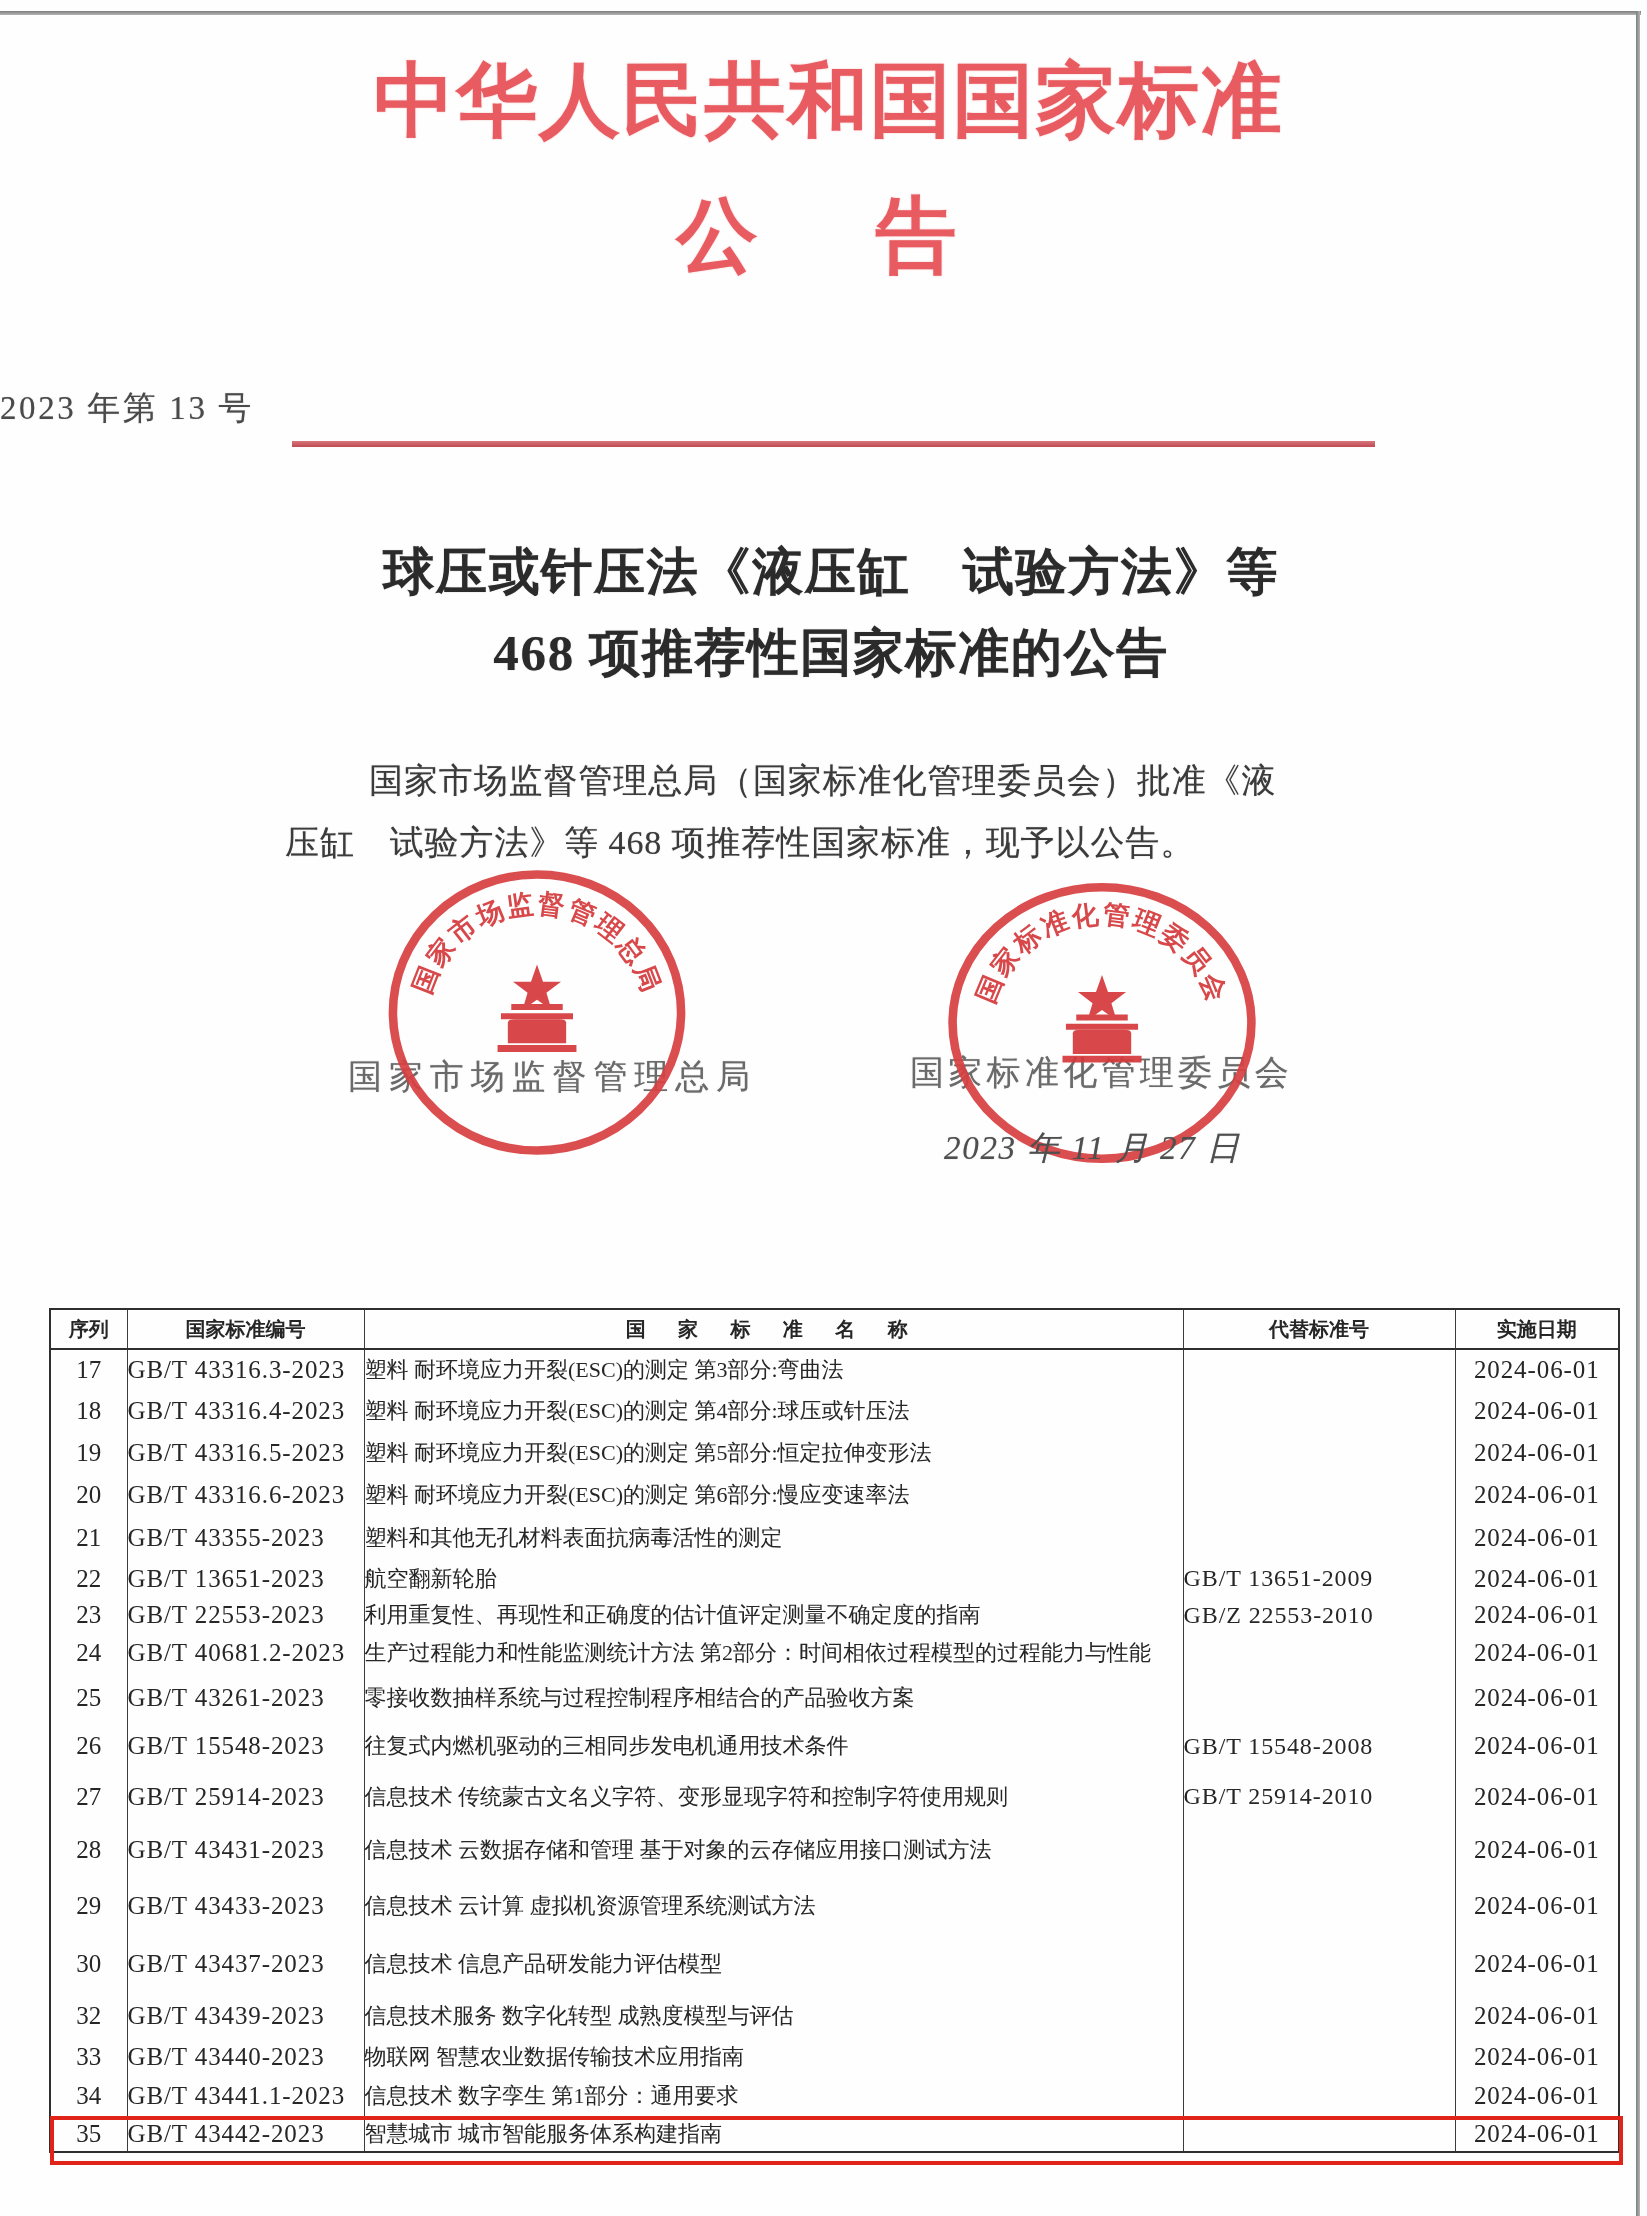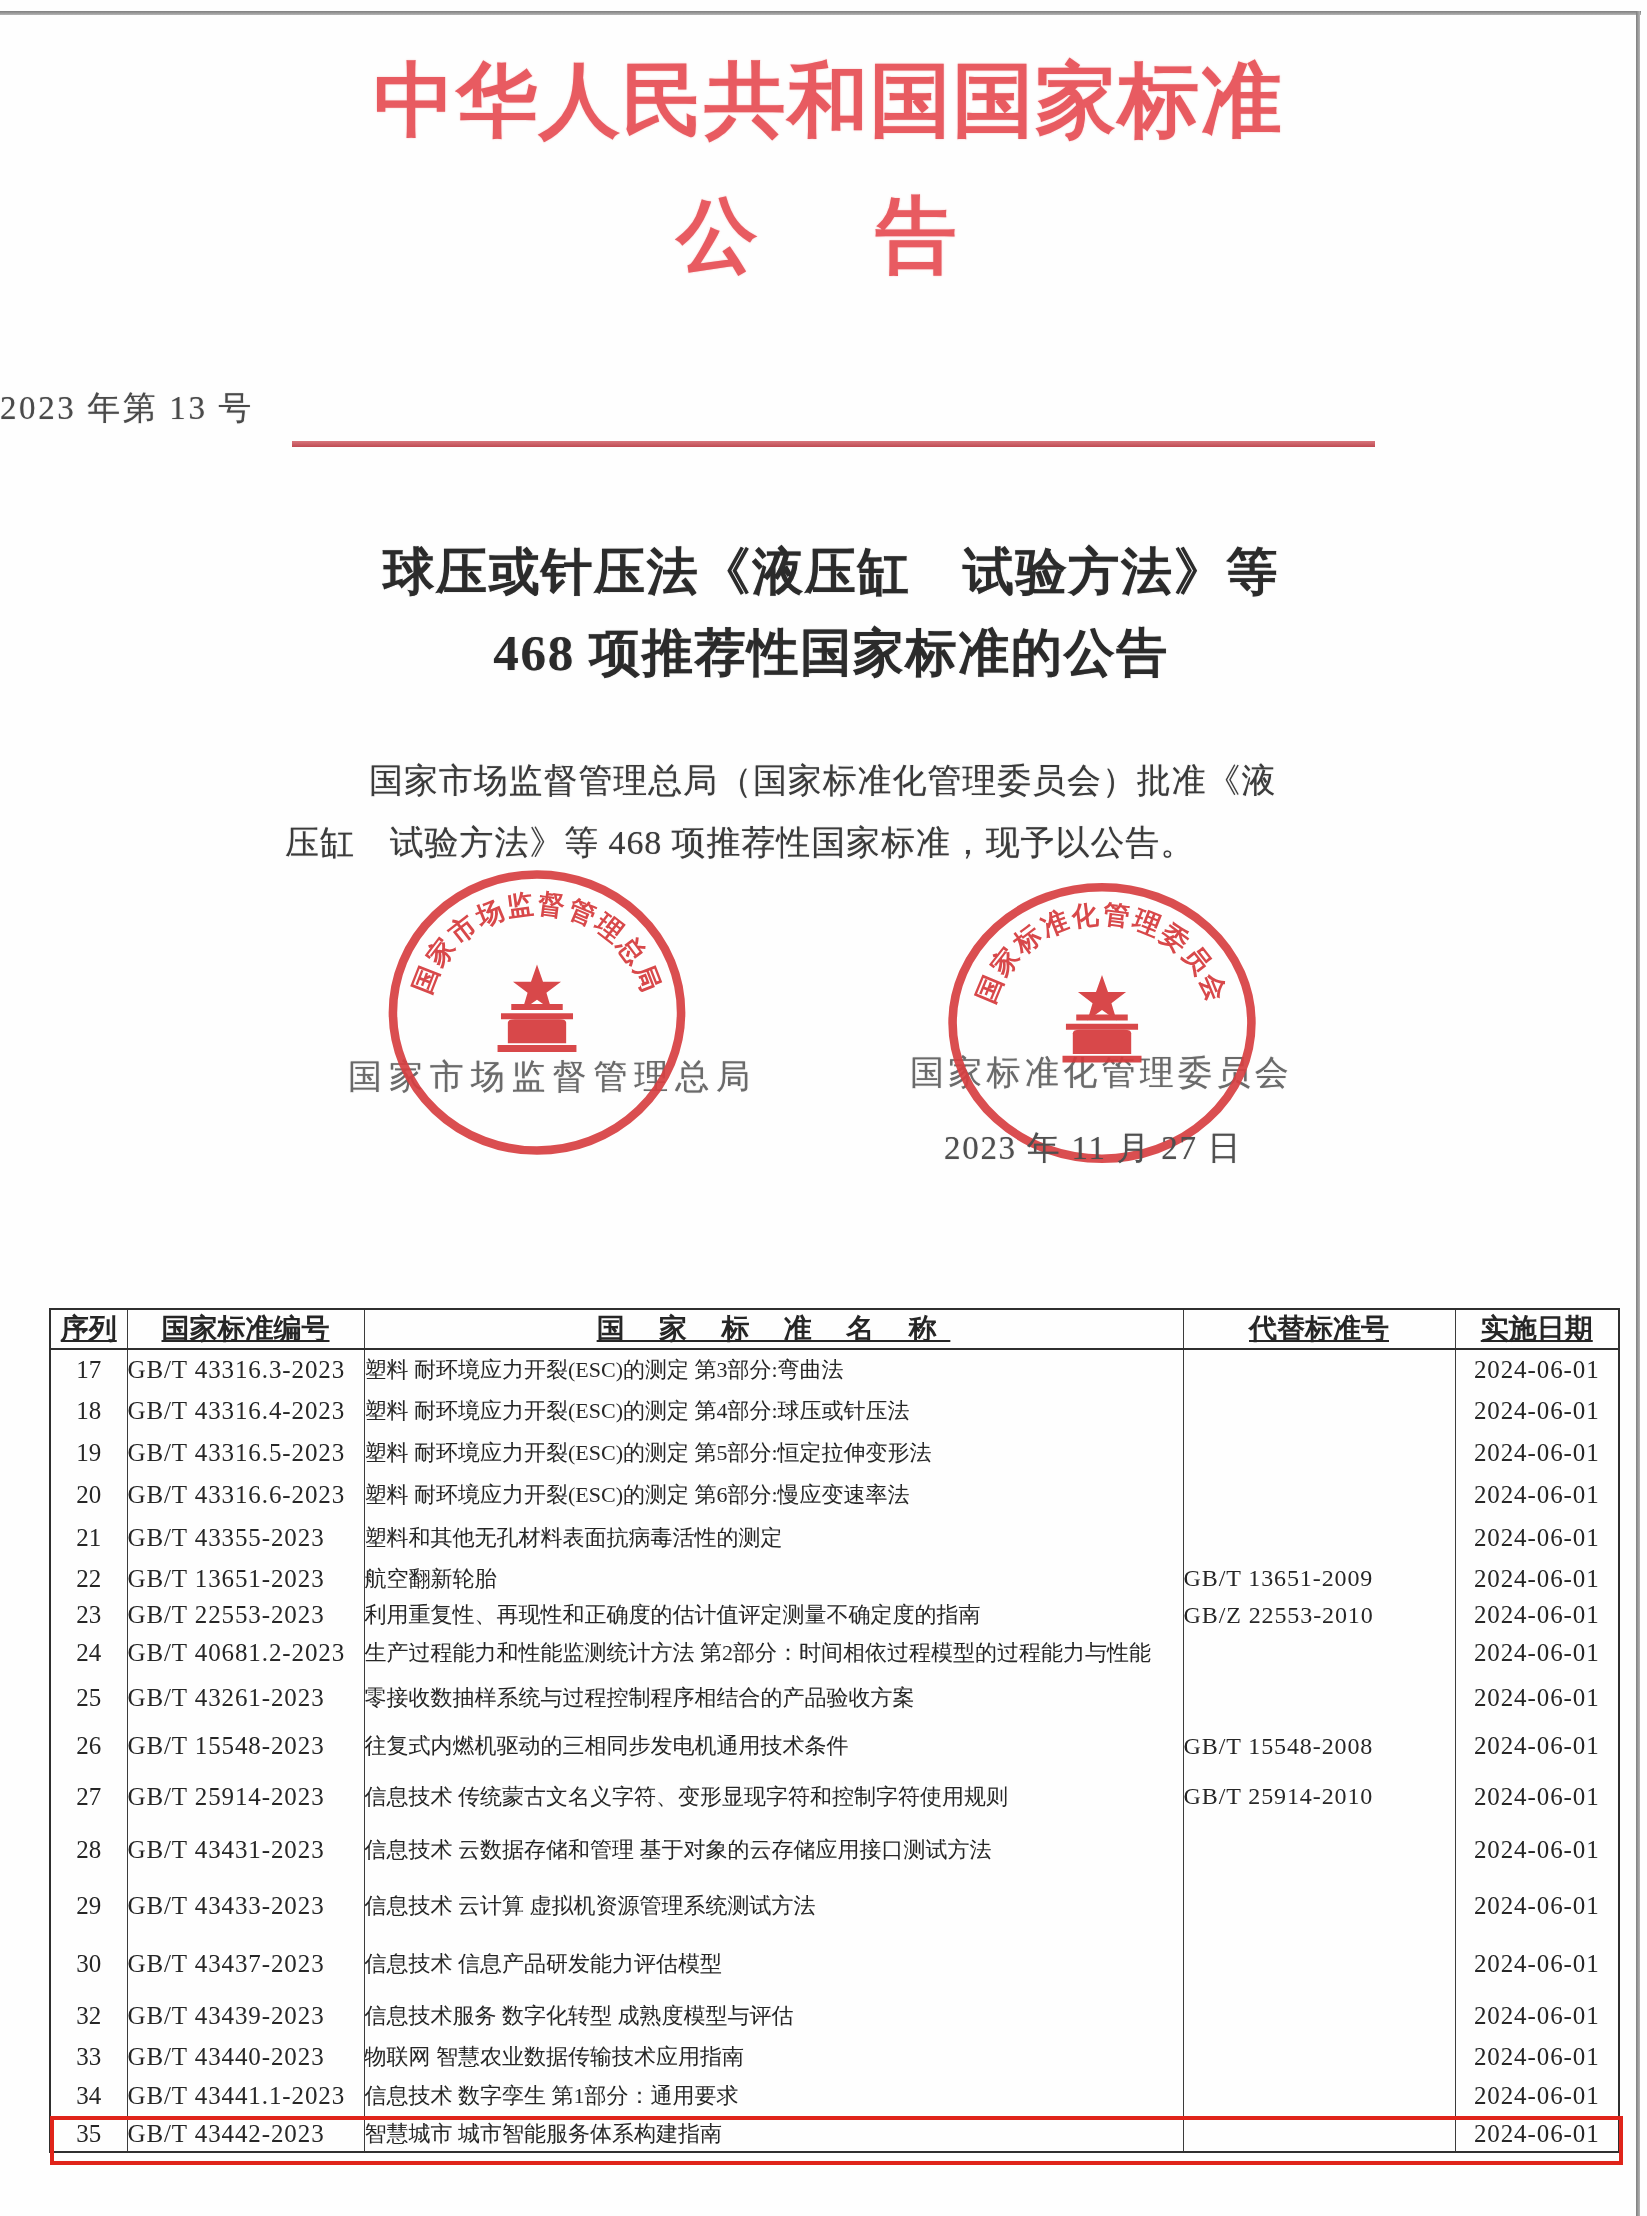--- a/index.html
+++ b/index.html
@@ -43,32 +43,32 @@
 
   
   .seal-caption{font-size:34px;color:#6a6a6a;z-index:1;white-space:nowrap;
     text-shadow:0 0 0.9px rgba(100,100,100,.6);}
   .cap-left{left:348px;top:1054px;letter-spacing:6.9px;}
   .cap-right{left:910px;top:1050px;letter-spacing:4.3px;}
   .seal{z-index:2;opacity:.92;filter:blur(0.3px);}
   .seal-left{left:386px;top:865px;}
   .seal-right{left:944px;top:877px;}
   .doc-date{left:944px;top:1126px;font-size:33px;color:#4f4f4f;
-    letter-spacing:1.7px;z-index:3;text-shadow:0 0 0.9px rgba(70,70,70,.5);}
+    letter-spacing:1.7px;z-index:3;text-shadow:0 0 0.9px rgba(70,70,70,.5);font-style:italic;}
 
   
   .std-table-wrap{left:49px;top:1308px;width:1569px;}
   table.std{border-collapse:collapse;table-layout:fixed;width:1569px;
     color:#262626;}
   table.std{border:2.6px solid #2f2f2f;}
   table.std th,table.std td{border-left:1.7px solid #3c3c3c;padding:0;
     vertical-align:middle;overflow:hidden;white-space:nowrap;}
   table.std th:first-child,table.std td:first-child{border-left:none;}
   table.std thead th{border-bottom:2.6px solid #2f2f2f;height:38px;
-    font-size:28px;font-weight:600;text-align:center;text-decoration:underline;}
+    font-size:20px;font-weight:600;text-align:center;}
   .th-name{letter-spacing:13.7px;}
   td.c-seq{text-align:center;font-size:25px;}
   td.c-std{font-size:25px;padding-left:13.7px;letter-spacing:0.9px;}
   td.c-name{font-size:22px;padding-left:12px;}
   td.c-rep{font-size:24px;padding-left:11px;letter-spacing:0.9px;}
   td.c-date{text-align:center;font-size:25px;letter-spacing:0.9px;}
 
   .highlight-box{left:50px;top:2116px;width:1565px;height:41px;
     border:4.3px solid #e0241a;z-index:6;background:transparent;}
 </style>

